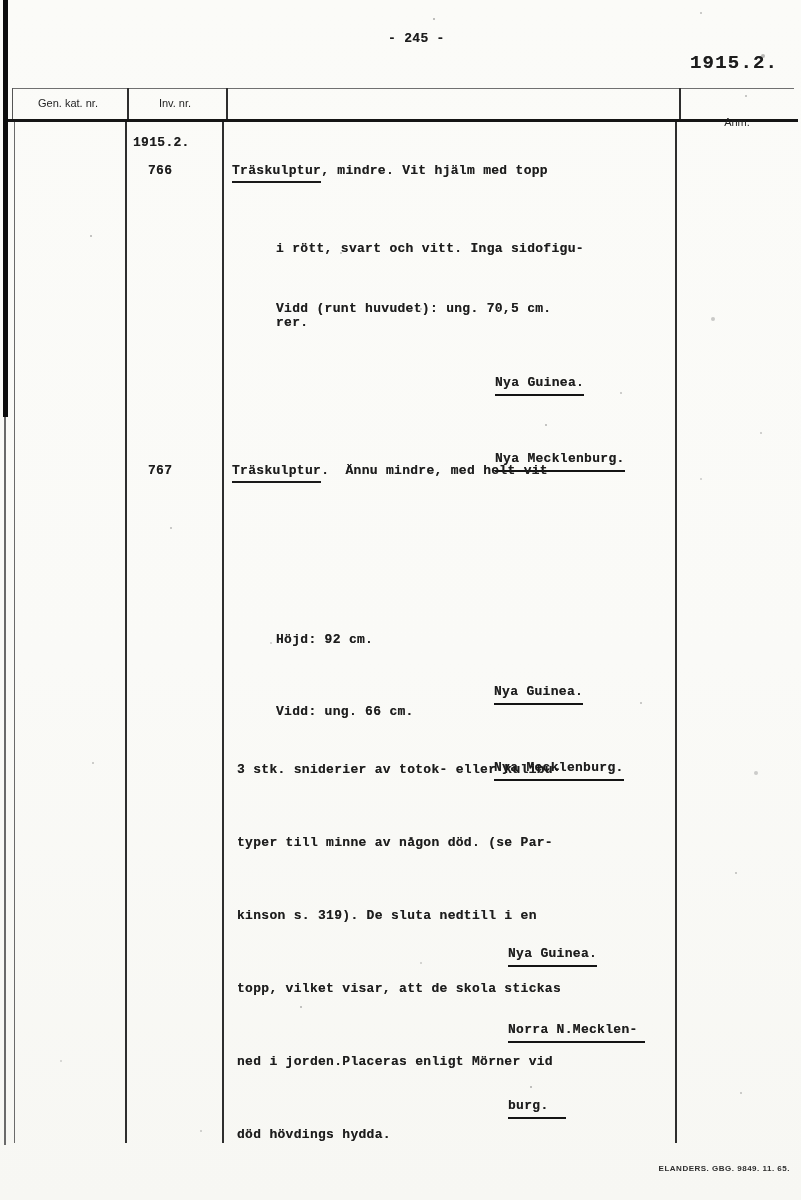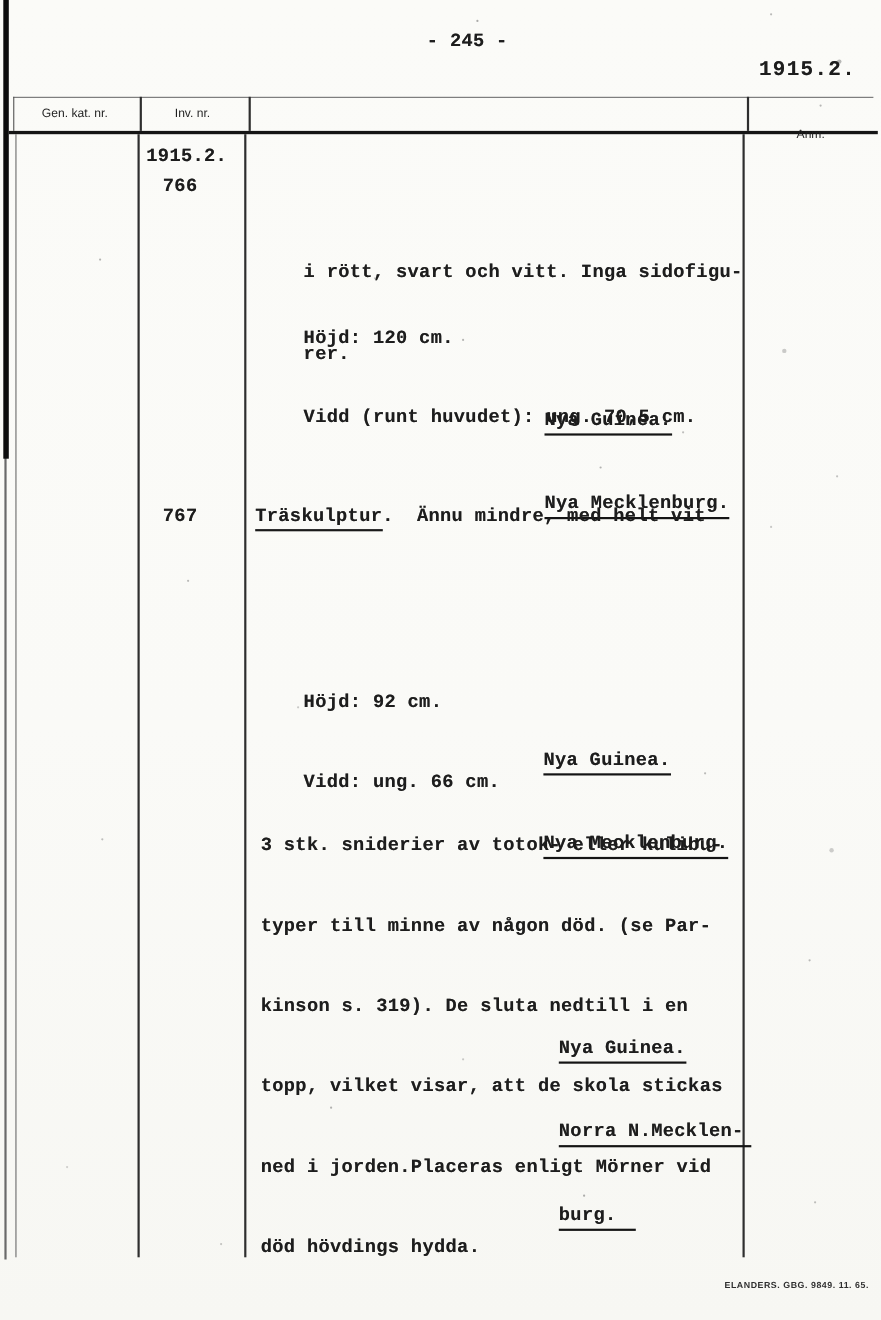--- a/index.html
+++ b/index.html
@@ -7,21 +7,21 @@
     position:relative;
     width:801px;height:1200px;
     margin:0 auto;
     background:linear-gradient(180deg,#fbfbf8 0%,#fafaf7 55%,#f7f7f3 100%);
     overflow:hidden;
   }
   
   .tw{
     font-family:"Liberation Mono","DejaVu Sans Mono",monospace;
     font-weight:700;
-    font-size:17px;
+    font-size:13px;
     letter-spacing:0.3px;
     color:#1d1d1d;
     white-space:pre;
     line-height:22px;
     text-shadow:0 0 0.5px rgba(25,25,25,0.6);
   }
   .abs{position:absolute;}
   
   .label{
     font-family:"Liberation Sans","DejaVu Sans",sans-serif;
@@ -93,26 +93,26 @@
   <div class="vline" style="left:222px;top:122px;width:2px;height:1021px;"></div>
   <div class="vline" style="left:675px;top:122px;width:2px;height:1021px;"></div>
 
   <div class="label abs" style="left:20px;top:97px;width:96px;">Gen. kat. nr.</div>
   <div class="label abs" style="left:138px;top:97px;width:74px;">Inv. nr.</div>
   <div class="label abs" style="left:700px;top:116px;width:74px;">Anm.</div>
 
   <div class="tw abs" style="left:133px;top:132px;">1915.2.</div>
   <div class="tw abs" style="left:148px;top:160px;text-align:center;">766</div>
 
+  <div class="tw abs" style="left:232px;top:160px;"><span class="ul-title">Träskulptur</span><span>, mindre. Vit hjälm med topp</span></div>
   <div class="tw abs lh30" style="left:276px;top:190px;">
     <div class="ln">i rött, svart och vitt. Inga sidofigu-</div>
     <div class="ln">rer.</div>
   </div>
   <div class="tw abs lh28" style="left:276px;top:251px;">
-    <div class="ln">Höjd: 120 cm.</div>
     <div class="ln">Vidd (runt huvudet): ung. 70,5 cm.</div>
   </div>
   <div class="tw abs" style="left:495px;top:328px;">
     <div class="prov-line"><span class="ul">Nya Guinea.</span></div>
     <div class="prov-line"><span class="ul">Nya Mecklenburg.</span></div>
   </div>
 
   <div class="tw abs" style="left:148px;top:460px;">767</div>
 
   <div class="tw abs" style="left:232px;top:460px;"><span class="ul-title">Träskulptur</span><span>.  Ännu mindre, med helt vit</span></div>

